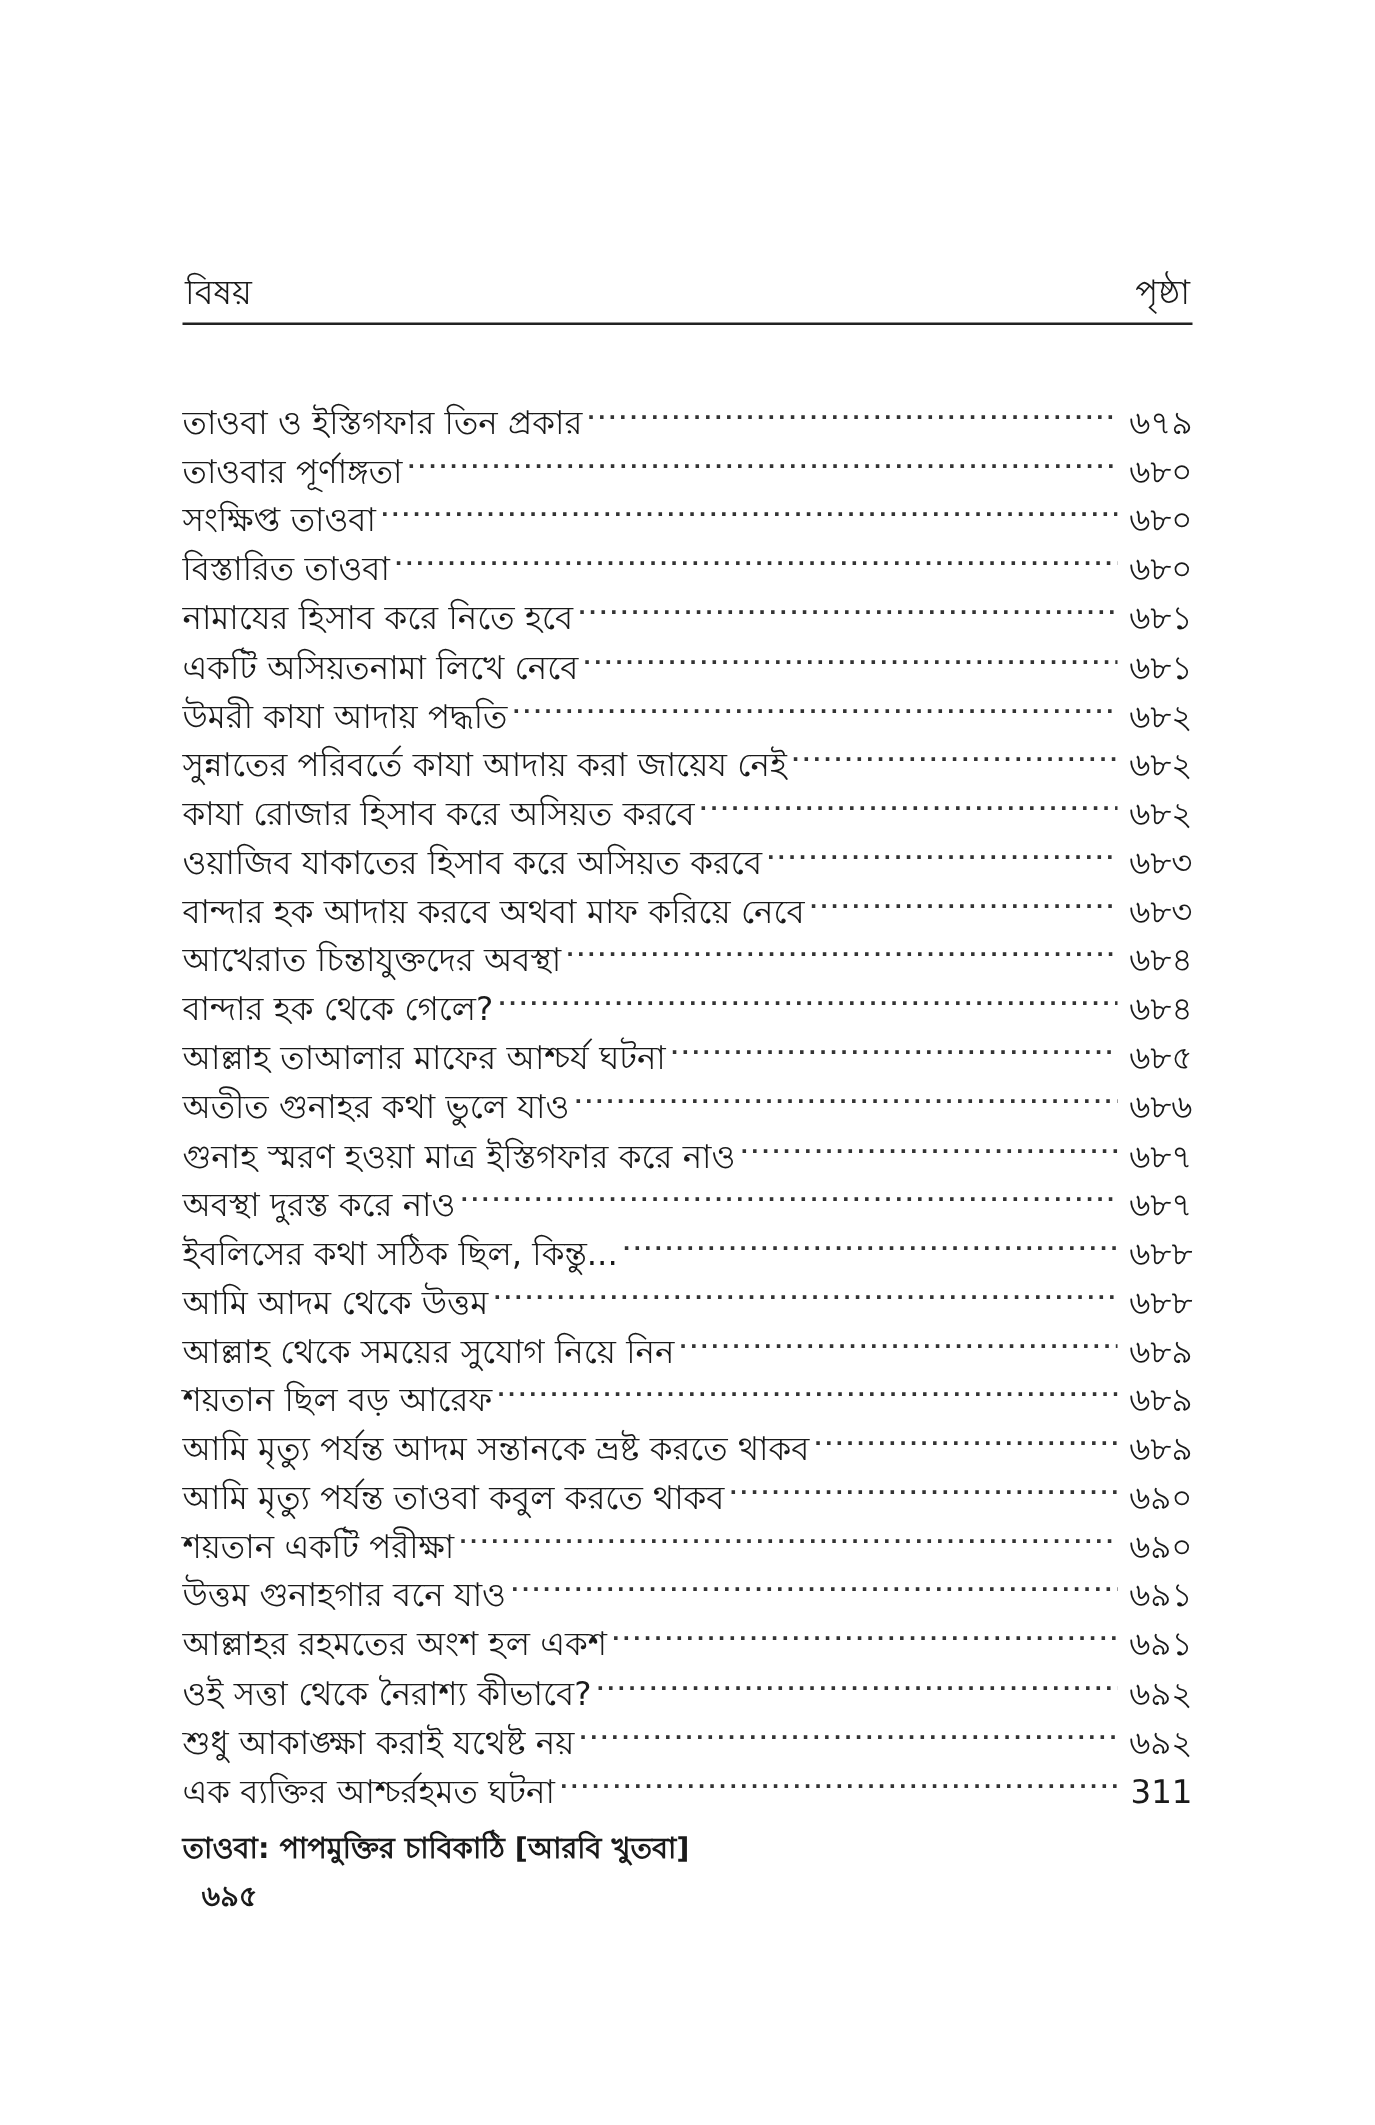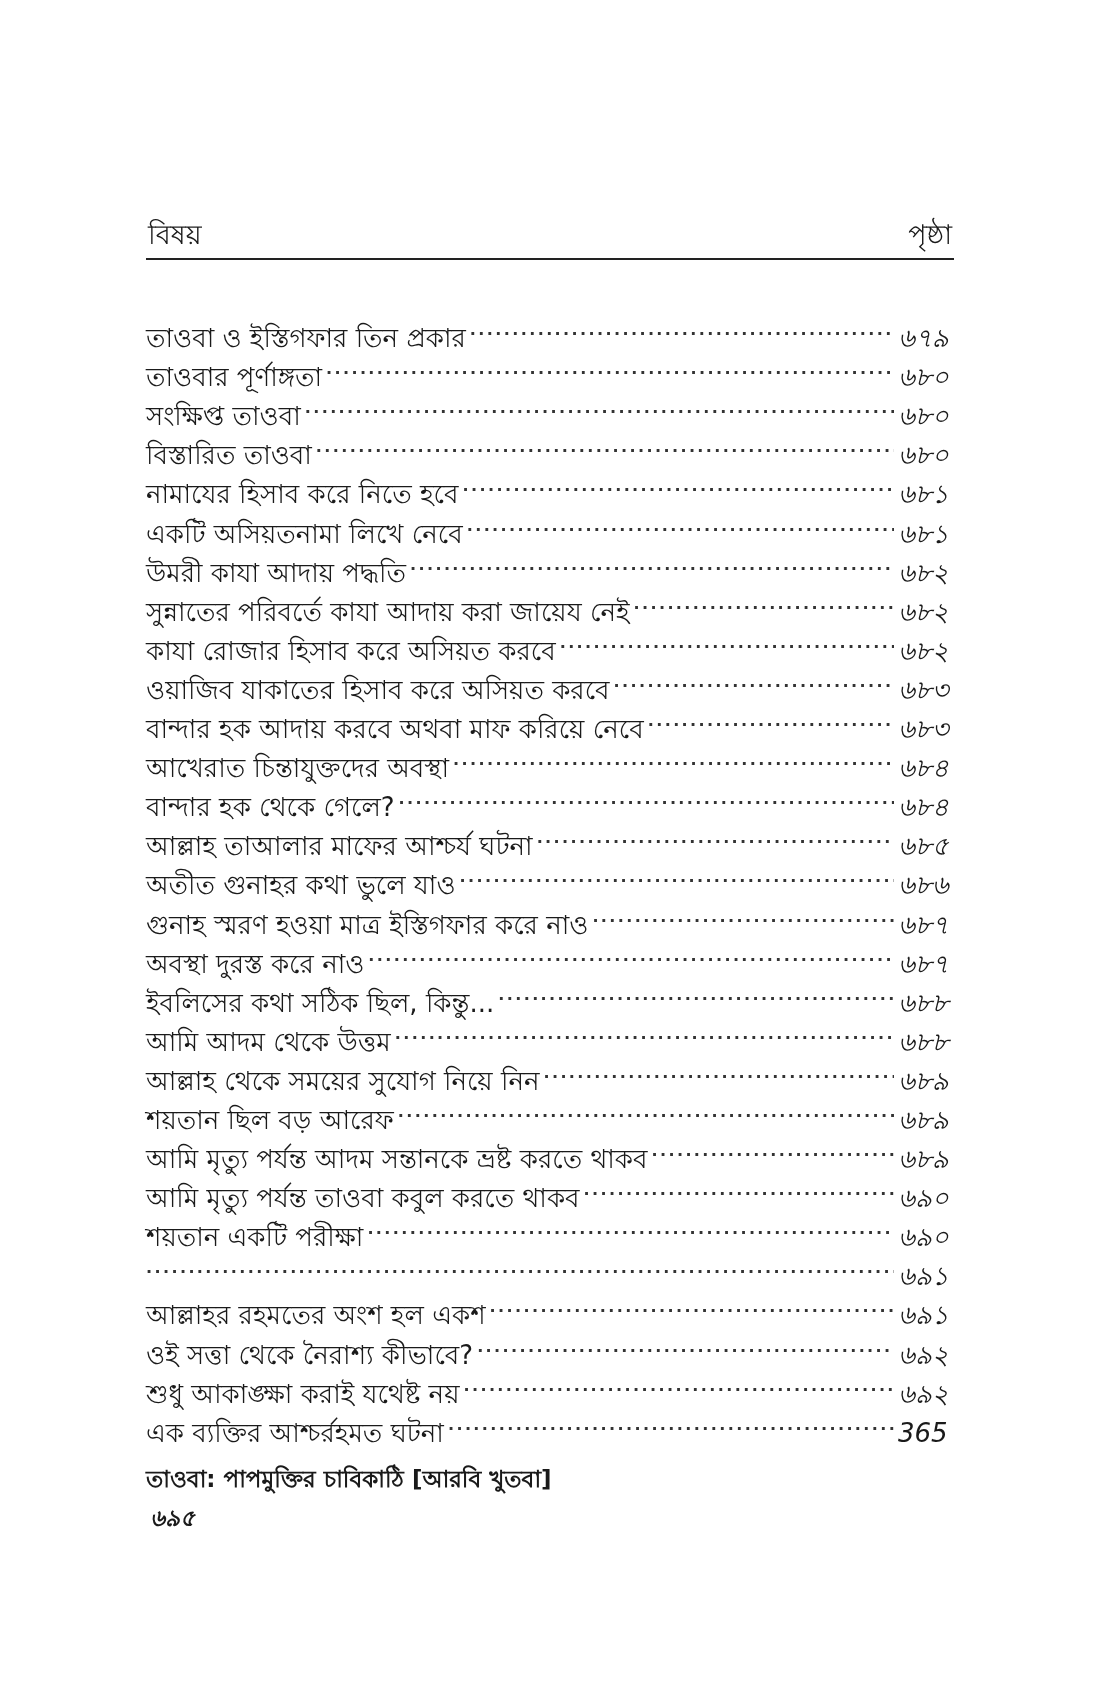--- a/index.html
+++ b/index.html
@@ -25,21 +25,21 @@
   .entry .title { flex: 0 0 auto; padding-right: 4px; }
   .entry .leader {
     flex: 1 1 auto; overflow: hidden; height: 100%;
     position: relative; min-width: 20px;
   }
   .entry .leader::after {
     content: "........................................................................................................................................................................................................................";
     position: absolute; left: 0; bottom: 9px; line-height: 1;
     letter-spacing: 2.4px; font-size: 16px; font-weight: bold; color: #333;
   }
-  .entry .page-no { flex: 0 0 auto; padding-left: 4px; text-align: left; min-width: 56px; font-style: italic; }
+  .entry .page-no { flex: 0 0 auto; padding-left: 4px; text-align: right; min-width: 56px; }
   .entry.bold { margin-top: 18px; font-weight: bold; font-size: 23px; flex-direction: column; }
   .entry.bold .leader::after { color: #111; }
 </style>
 </head>
 <body>
 
 <div class="page">
   <div class="toc-header">
     <span>বিষয়</span>
     <span>পৃষ্ঠা</span>
@@ -161,20 +161,21 @@
     <span class="title">আমি মৃত্যু পর্যন্ত তাওবা কবুল করতে থাকব</span>
     <span class="leader"></span>
     <span class="page-no">৬৯০</span>
   </div>
       <div class="entry">
     <span class="title">শয়তান একটি পরীক্ষা</span>
     <span class="leader"></span>
     <span class="page-no">৬৯০</span>
   </div>
       <div class="entry">
+    <span class="title">উত্তম গুনাহগার বনে যাও</span>
     <span class="leader"></span>
     <span class="page-no">৬৯১</span>
   </div>
       <div class="entry">
     <span class="title">আল্লাহর রহমতের অংশ হল একশ</span>
     <span class="leader"></span>
     <span class="page-no">৬৯১</span>
   </div>
       <div class="entry">
     <span class="title">ওই সত্তা থেকে নৈরাশ্য কীভাবে?</span>
@@ -182,21 +183,21 @@
     <span class="page-no">৬৯২</span>
   </div>
       <div class="entry">
     <span class="title">শুধু আকাঙ্ক্ষা করাই যথেষ্ট নয়</span>
     <span class="leader"></span>
     <span class="page-no">৬৯২</span>
   </div>
       <div class="entry">
     <span class="title">এক ব্যক্তির আশ্চর্রহমত ঘটনা</span>
     <span class="leader"></span>
-    <span class="page-no">365</span>
+    <span class="page-no">311</span>
   </div>
       <div class="entry bold">
     <span class="title">তাওবা: পাপমুক্তির চাবিকাঠি [আরবি খুতবা]</span>
     <span class="leader"></span>
     <span class="page-no">৬৯৫</span>
   </div>
     </div>
 </div>
 
 </body></html>

